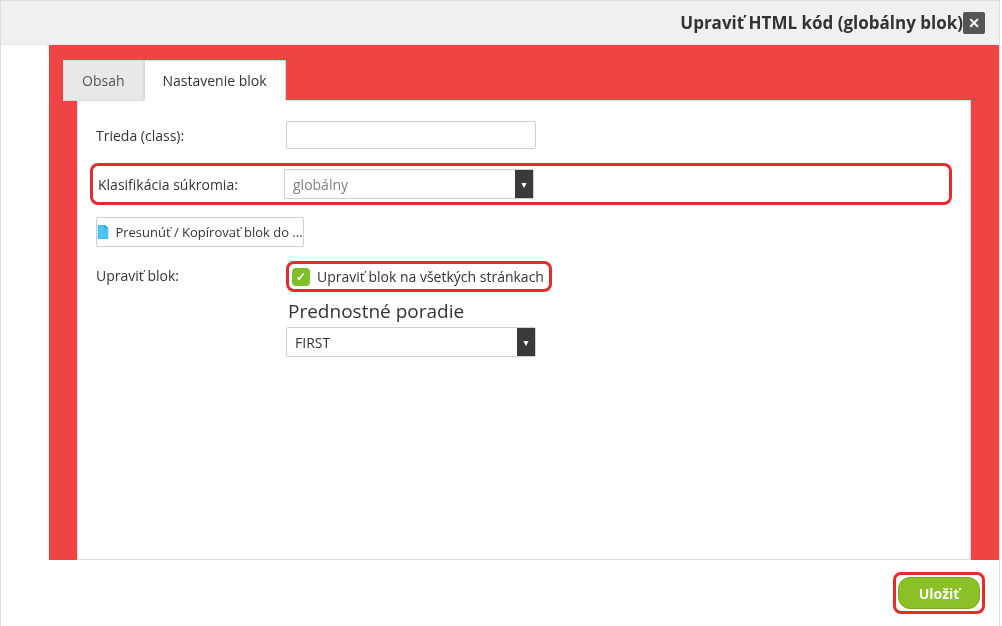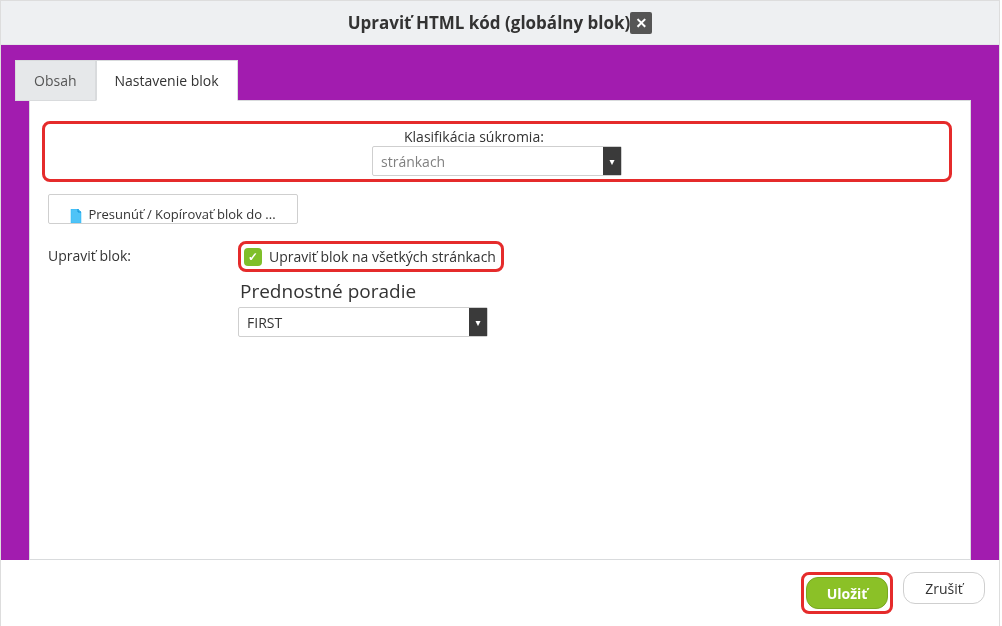--- a/index.html
+++ b/index.html
@@ -11,21 +11,21 @@
     }
     .dialog {
       width: 1000px;
       border: 1px solid #ddd;
       background: #fff;
     }
     .dialog-header {
       background: #eef0f2;
       padding: 10px 14px;
       display: flex;
-      justify-content: center;
+      justify-content: flex-end;
       align-items: center;
       border-bottom: 1px solid #e4e6e8;
     }
     .dialog-title {
       font-size: 17px;
       font-weight: 700;
       color: #333;
     }
     .close-btn {
       width: 22px;
@@ -35,22 +35,23 @@
       display: flex;
       align-items: center;
       justify-content: center;
       font-size: 14px;
       font-weight: bold;
       border-radius: 2px;
       cursor: pointer;
       line-height: 1;
     }
     .tabs-wrap {
-      background: #a21caf;
+      background: #ef4444;
       padding: 14px 14px 0 14px;
+      margin-left: 48px;
     }
     .tabs {
       display: flex;
       gap: 0;
     }
     .tab {
       padding: 10px 18px;
       font-size: 14px;
       color: #555;
       background: #e6e8ea;
@@ -119,30 +120,29 @@
     }
     .highlight-red {
       border: 3px solid #e52b2b;
       border-radius: 8px;
       display: inline-flex;
       align-items: center;
       padding: 3px 5px 3px 3px;
     }
     .highlight-red.row-hl {
       padding: 3px 5px;
-      flex-direction: column;
     }
     .move-btn {
-      width: 250px;
+      width: 208px;
       height: 30px;
       border: 1px solid #cfcfcf;
       border-radius: 2px;
       background: #fff;
       display: inline-flex;
-      align-items: flex-end;
+      align-items: center;
       justify-content: center;
       gap: 6px;
       cursor: pointer;
       font-size: 13px;
       color: #333;
     }
     .doc-icon {
       width: 12px;
       height: 14px;
       display: inline-block;
@@ -212,26 +212,32 @@
   </div>
 
   <div class="tabs-wrap">
     <div class="tabs">
       <div class="tab">Obsah</div>
       <div class="tab active">Nastavenie blok</div>
     </div>
 
     <div class="content-box">
 
+      <div class="form-row">
+        <div class="form-label">Trieda (class):</div>
+        <div class="form-control-wrap">
+          <input class="text-input" type="text" value="" style="">
+        </div>
+      </div>
 
       <div class="highlight-red row-hl" style="display:flex;align-items:center;margin-bottom:12px;margin-left:-6px;">
         <div class="form-label" style="width:186px;padding-top:0;">Klasifikácia súkromia:</div>
         <div class="form-control-wrap">
           <div class="select-wrap">
-            <span>stránkach</span>
+            <span>globálny</span>
             <span class="select-arrow">▾</span>
           </div>
         </div>
       </div>
 
       <div class="form-row">
         <div class="form-control-wrap">
           <div class="move-btn">
             <span class="doc-icon">
               <svg viewBox="0 0 12 14" width="12" height="14">
@@ -261,15 +267,14 @@
         </div>
       </div>
 
     </div>
   </div>
 
   <div class="dialog-footer">
     <span class="highlight-red" style="padding:2px;">
       <span class="btn btn-primary">Uložiť</span>
     </span>
-    <span class="btn">Zrušiť</span>
   </div>
 </div>
 
 </body></html>

